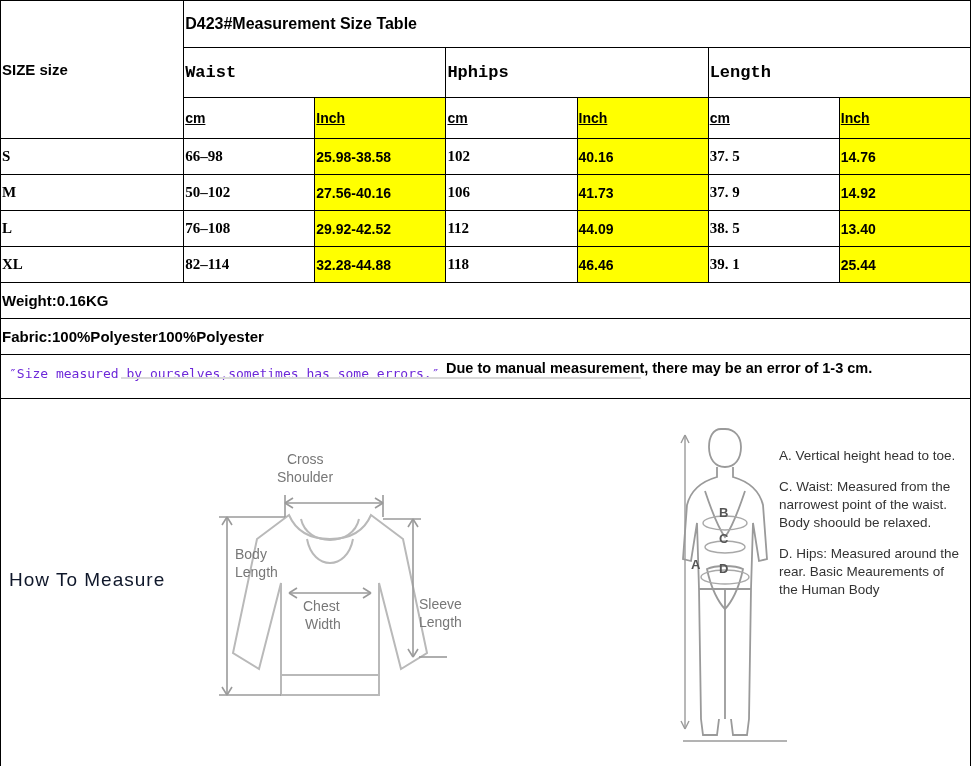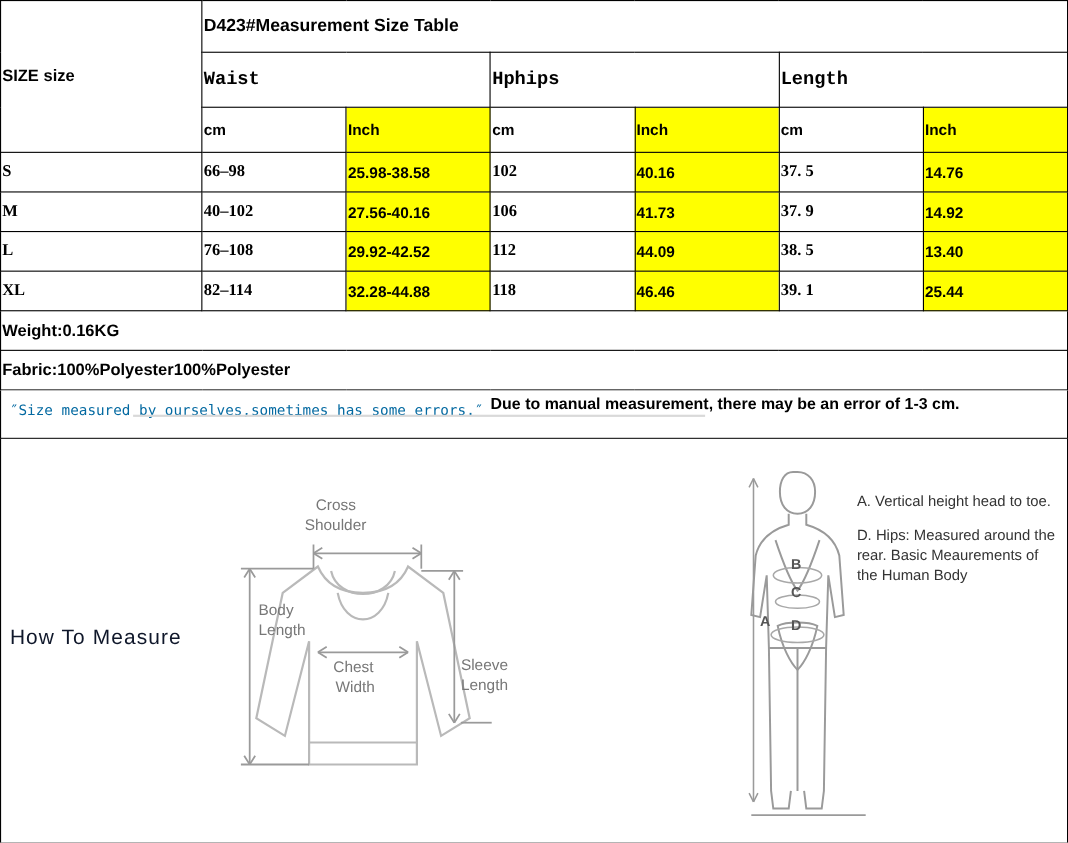--- a/index.html
+++ b/index.html
@@ -48,20 +48,21 @@
   .hdr-group {
     height: 47px;
     font-size: 17px;
     font-weight: bold;
     font-family: Liberation Mono, monospace;
   }
   .hdr-unit {
     height: 38px;
     font-size: 14px;
     font-weight: bold;
+    text-decoration: underline;
   }
   .unit-yellow {
     background: #ffff00 !important;
   }
   .data-row td {
     height: 33px;
     font-size: 15px;
     font-weight: normal;
     font-family: "Liberation Serif", serif;
   }
@@ -90,21 +91,21 @@
     box-sizing: border-box;
     background: #fff;
     overflow: hidden;
   }
   .disc-under {
     position: absolute;
     left: 8px;
     top: 11px;
     font-family: "DejaVu Sans Mono", monospace;
     font-size: 13px;
-    color: #0369a1;
+    color: #6d28d9;
     white-space: nowrap;
   }
   .disc-over {
     position: absolute;
     left: 445px;
     top: 4px;
     width: 530px;
     font-size: 14.5px;
     font-weight: bold;
     color: #000;
@@ -211,21 +212,21 @@
         <td>S</td>
         <td>66–98</td>
         <td class="ylw">25.98-38.58</td>
         <td>102</td>
         <td class="ylw">40.16</td>
         <td>37. 5</td>
         <td class="ylw">14.76</td>
       </tr>
       <tr class="data-row">
         <td>M</td>
-        <td>40–102</td>
+        <td>50–102</td>
         <td class="ylw">27.56-40.16</td>
         <td>106</td>
         <td class="ylw">41.73</td>
         <td>37. 9</td>
         <td class="ylw">14.92</td>
       </tr>
       <tr class="data-row">
         <td>L</td>
         <td>76–108</td>
         <td class="ylw">29.92-42.52</td>
@@ -351,17 +352,18 @@
       </g>
       <text class="svg-text-b" x="18" y="150">A</text>
 
       <g stroke="#9a9a9a" stroke-width="1.6" fill="none">
         <path d="M10,322 L114,322"></path>
       </g>
     </svg>
 
     <div class="legend">
       <p>A. Vertical height head to toe.</p>
+      <p>C. Waist: Measured from the narrowest point of the waist. Body shoould be relaxed.</p>
       <p>D. Hips: Measured around the rear. Basic Meaurements of the Human Body</p>
     </div>
 
   </div>
 </div>
 
 </body></html>

